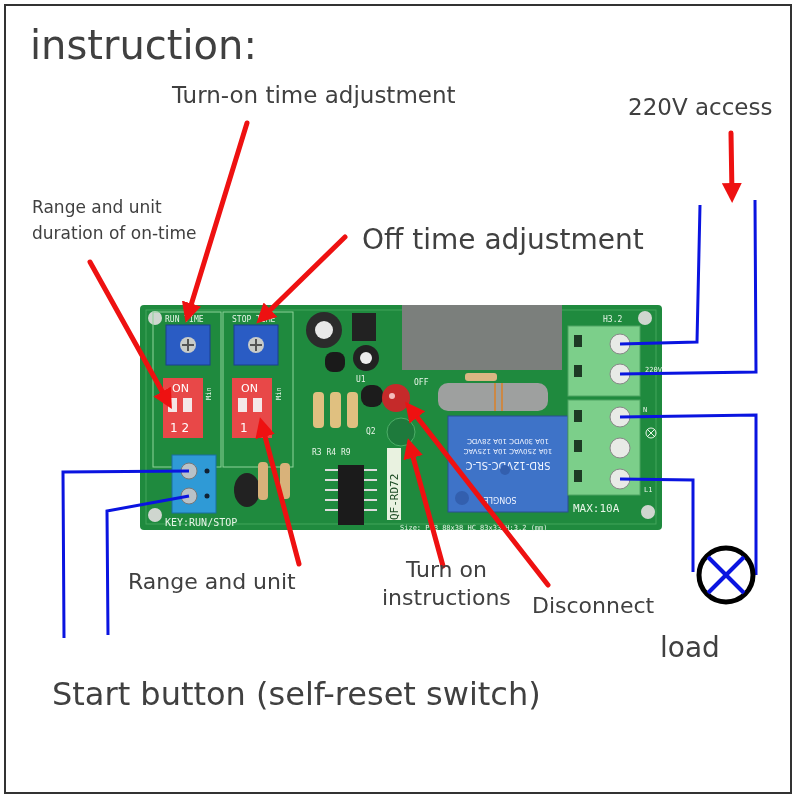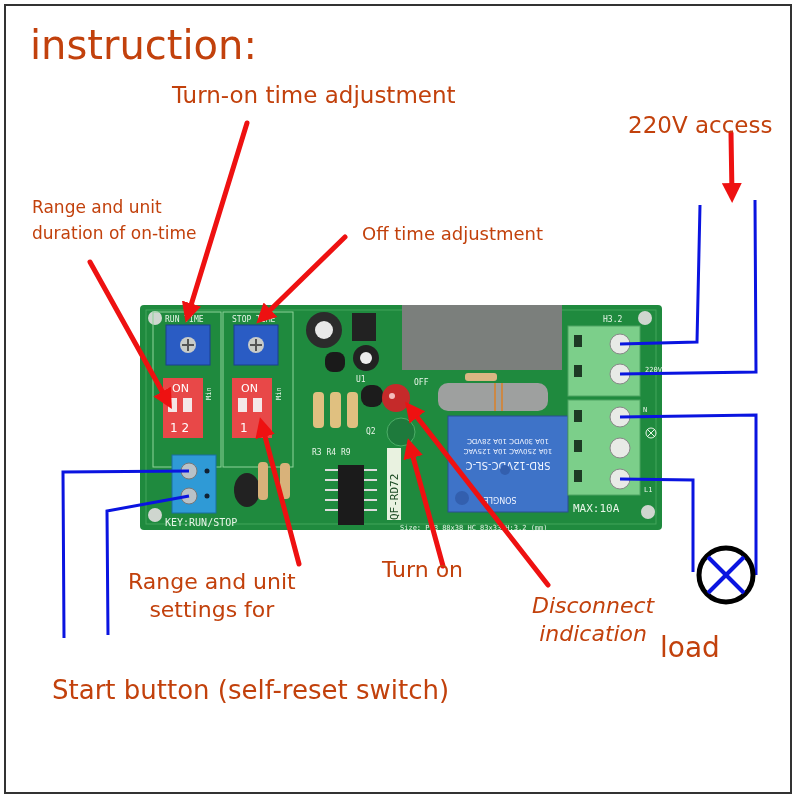--- a/index.html
+++ b/index.html
@@ -1,28 +1,28 @@
 <!DOCTYPE html>
 <html><head>
 <meta charset="utf-8">
 <style>
   html, body { margin: 0; padding: 0; background: #fff; }
   body { width: 800px; height: 800px; position: relative; overflow: hidden; font-family: "DejaVu Sans", sans-serif; }
   .frame { position: absolute; left: 4px; top: 4px; width: 788px; height: 790px; border: 2px solid #333; box-sizing: border-box; }
-  .txt { position: absolute; color: #c2410c; white-space: nowrap; line-height: 1.15; }
+  .txt { position: absolute; color: #404040; white-space: nowrap; line-height: 1.15; }
   .title { left: 30px; top: 22px; font-size: 40px; }
   .t-on-time { left: 172px; top: 82px; font-size: 23px; }
-  .t-220 { left: 628px; top: 94px; font-size: 23px; margin-top: 18px; }
+  .t-220 { left: 628px; top: 94px; font-size: 23px; }
   .t-range-on { left: 32px; top: 194px; font-size: 17px; line-height: 26px; }
-  .t-off-time { left: 362px; top: 224px; font-size: 18px; }
+  .t-off-time { left: 362px; top: 224px; font-size: 28px; }
   .t-range-off { left: 128px; top: 568px; font-size: 22px; text-align: center; line-height: 28px; }
   .t-turn-on { left: 382px; top: 556px; font-size: 22px; text-align: center; line-height: 28px; }
-  .t-disc { left: 532px; top: 592px; font-size: 22px; text-align: center; line-height: 28px; font-style: italic; }
+  .t-disc { left: 532px; top: 592px; font-size: 22px; text-align: center; line-height: 28px; }
   .t-load { left: 660px; top: 632px; font-size: 28px; }
-  .t-start { left: 52px; top: 676px; font-size: 26px; }
+  .t-start { left: 52px; top: 676px; font-size: 32px; }
   svg.overlay { position: absolute; left: 0; top: 0; }
   .pcb-label { font-family: "DejaVu Sans Mono", monospace; fill: #e8f5e8; }
 </style>
 </head>
 <body>
 
 <div class="frame"></div>
 
 <svg class="overlay" width="800" height="800" viewBox="0 0 800 800">
 
@@ -207,23 +207,22 @@
 <div class="txt title">instruction:</div>
 <div class="txt t-on-time">Turn-on time adjustment</div>
 <div class="txt t-220">220V access</div>
 <div class="txt t-range-on">
   <div>Range and unit</div>
   <div>duration of on-time</div>
 </div>
 <div class="txt t-off-time">Off time adjustment</div>
 <div class="txt t-range-off">
   <div>Range and unit</div>
-  <div>settings for</div>
 </div>
 <div class="txt t-turn-on">
   <div>Turn on</div>
+  <div>instructions</div>
 </div>
 <div class="txt t-disc">
   <div>Disconnect</div>
-  <div>indication</div>
 </div>
 <div class="txt t-load">load</div>
 <div class="txt t-start">Start button (self-reset switch)</div>
 
 </body></html>

